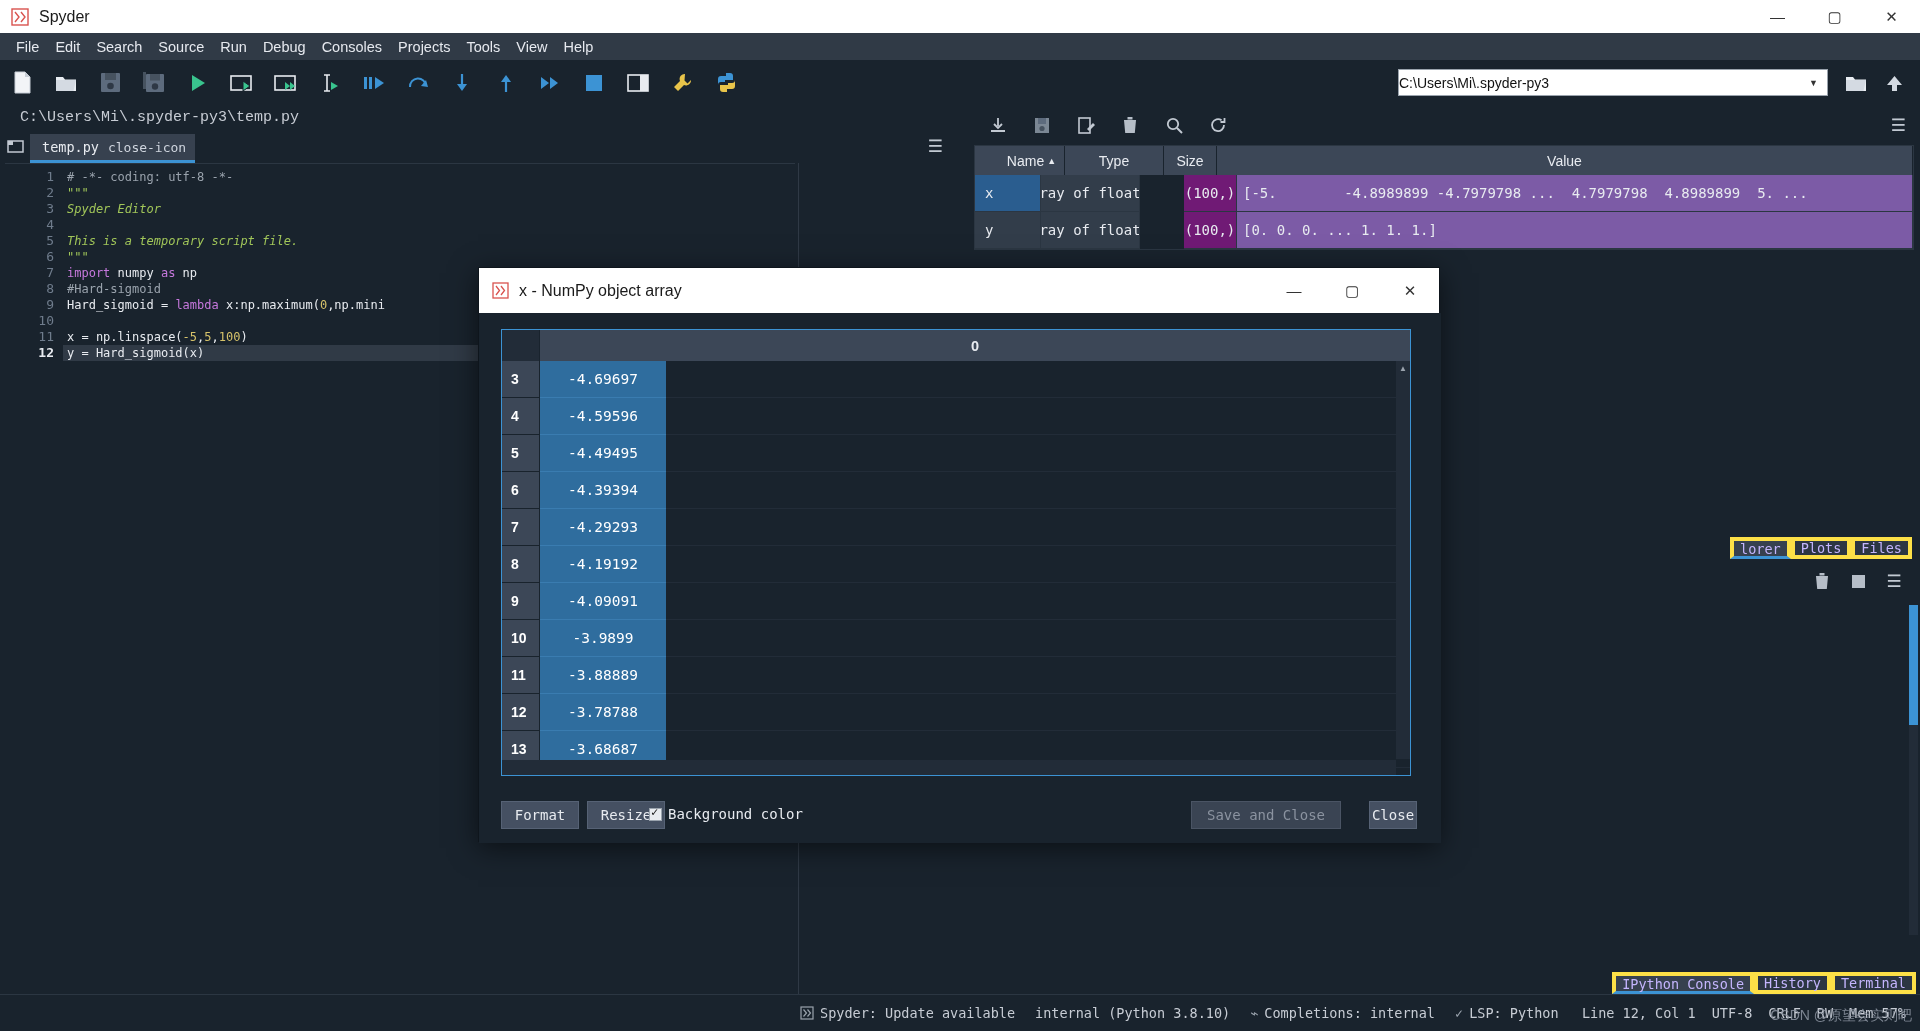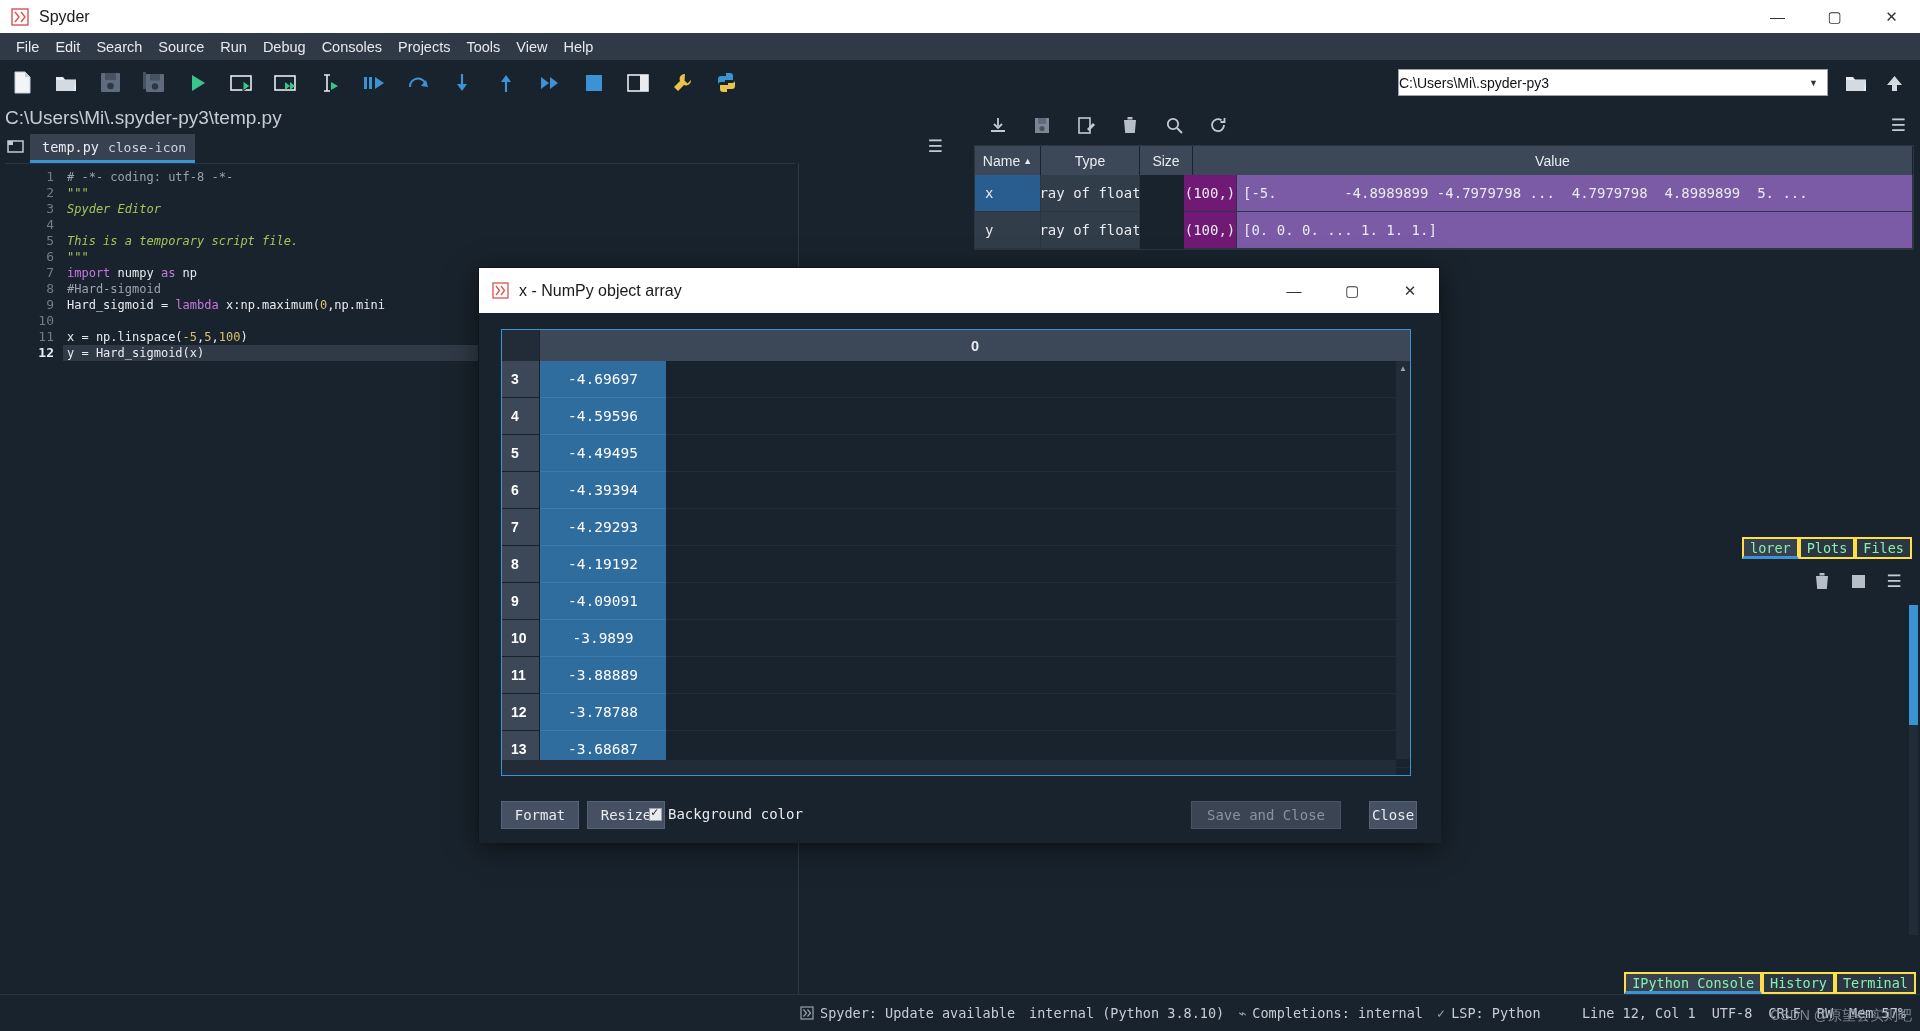--- a/index.html
+++ b/index.html
@@ -59,22 +59,22 @@
     position:absolute; top:9px; width:32px; height:28px;
     display:flex; align-items:center; justify-content:center;
   }
 
   
   #editor-pane {
     position:absolute; left:0; top:105px; width:955px; height:889px;
     background:#19232d;
   }
   #editor-path {
-    height:25px; display:flex; align-items:center; padding-left:5px;
-    color:#c7ccd4; font-family:Liberation Sans, sans-serif; font-size:19px;
+    height:25px; display:flex; align-items:center; padding-left:20px;
+    color:#c7ccd4; font-family:Liberation Mono, monospace; font-size:15px;
     background:#19232d;
   }
   #editor-tabbar {
     height:33px; display:flex; align-items:flex-end; background:#19232d;
     position:relative;
   }
   #editor-tabbar .panel-icon {
     width:30px; height:33px; display:flex; align-items:center; justify-content:center;
   }
   .etab {
@@ -119,21 +119,21 @@
 
   
   #var-pane {
     position:absolute; left:968px; top:105px; width:952px; height:425px;
     background:#19232d;
   }
   #var-toolbar { height:40px; display:flex; align-items:center; padding-left:8px; position:relative; }
   .vt-btn { width:44px; height:34px; display:flex; align-items:center; justify-content:center; }
   #var-hamburger { position:absolute; right:14px; top:10px; color:#c2c9d2; font-size:17px; }
   #var-table { margin:0 6px; border:1px solid #2b3642; }
-  #var-head { display:flex; height:29px; background:#3c4757; }
+  #var-head { display:flex; height:29px; background:#3c4757;padding-left:24px; }
   #var-head .vh {
     display:flex; align-items:center; justify-content:center;
     font-family:"Liberation Sans", sans-serif; font-size:14px; color:#e8ebf0;
     border-right:1px solid #19232d;
   }
   .vrow { display:flex; height:37px; }
   .vcell {
     display:flex; align-items:center;
     font-family:"DejaVu Sans Mono", monospace; font-size:14px; color:#e8ebf0;
     border-right:1px solid #2b3642; border-bottom:1px solid #2b3642;
@@ -146,22 +146,22 @@
 
   
   #console-pane {
     position:absolute; left:968px; top:535px; width:952px; height:459px; background:#19232d;
   }
   #console-tabbar {
     position:absolute; right:8px; top:0; height:24px; display:flex; align-items:flex-end;
   }
   .ctab {
     height:22px; padding:0 6px; display:flex; align-items:center;
-    font-family:"DejaVu Sans Mono", monospace; font-size:13.5px; color:#86efac;
-    background:#2c3642; border:2px solid #fde047;
+    font-family:"DejaVu Sans Mono", monospace; font-size:13.5px; color:#c4b5fd;
+    background:#2c3642; border:4px solid #fde047;
   }
   .ctab.active { background:#37414f; border-bottom:3px solid #3c93d4; }
   #console-toolbar { position:absolute; right:8px; top:30px; height:32px; display:flex; align-items:center; }
   .cb-btn { width:36px; height:30px; display:flex; align-items:center; justify-content:center; }
   #console-body {
     position:absolute; left:1px; top:66px; right:0; bottom:30px;
     background:#19232d; padding:8px 10px; overflow:hidden;
   }
   .conline {
     font-family:"DejaVu Sans Mono", monospace; font-size:14px; color:#e8ebf0;
@@ -180,21 +180,21 @@
   
   #statusbar {
     position:absolute; left:0; bottom:0; width:1920px; height:37px;
     background:#19232d; display:flex; align-items:center;
     border-top:1px solid #2b3642;
   }
   .sb-item {
     font-family:"DejaVu Sans Mono", monospace; font-size:13.5px; color:#c7ccd4;
     display:flex; align-items:center; white-space:nowrap;
   }
-  #sb-left { position:absolute; left:800px; display:flex; align-items:center; gap:14px; }
+  #sb-left { position:absolute; left:800px; display:flex; align-items:center; gap:20px; }
   #sb-right { position:absolute; right:14px; display:flex; align-items:center; gap:16px; }
 
   
   #watermark {
     position:absolute; right:8px; bottom:6px;
     font-family:"Liberation Sans", sans-serif; font-size:14px;
     color:#8b93a0; opacity:.88; z-index:60; white-space:nowrap;
   }
 
   

